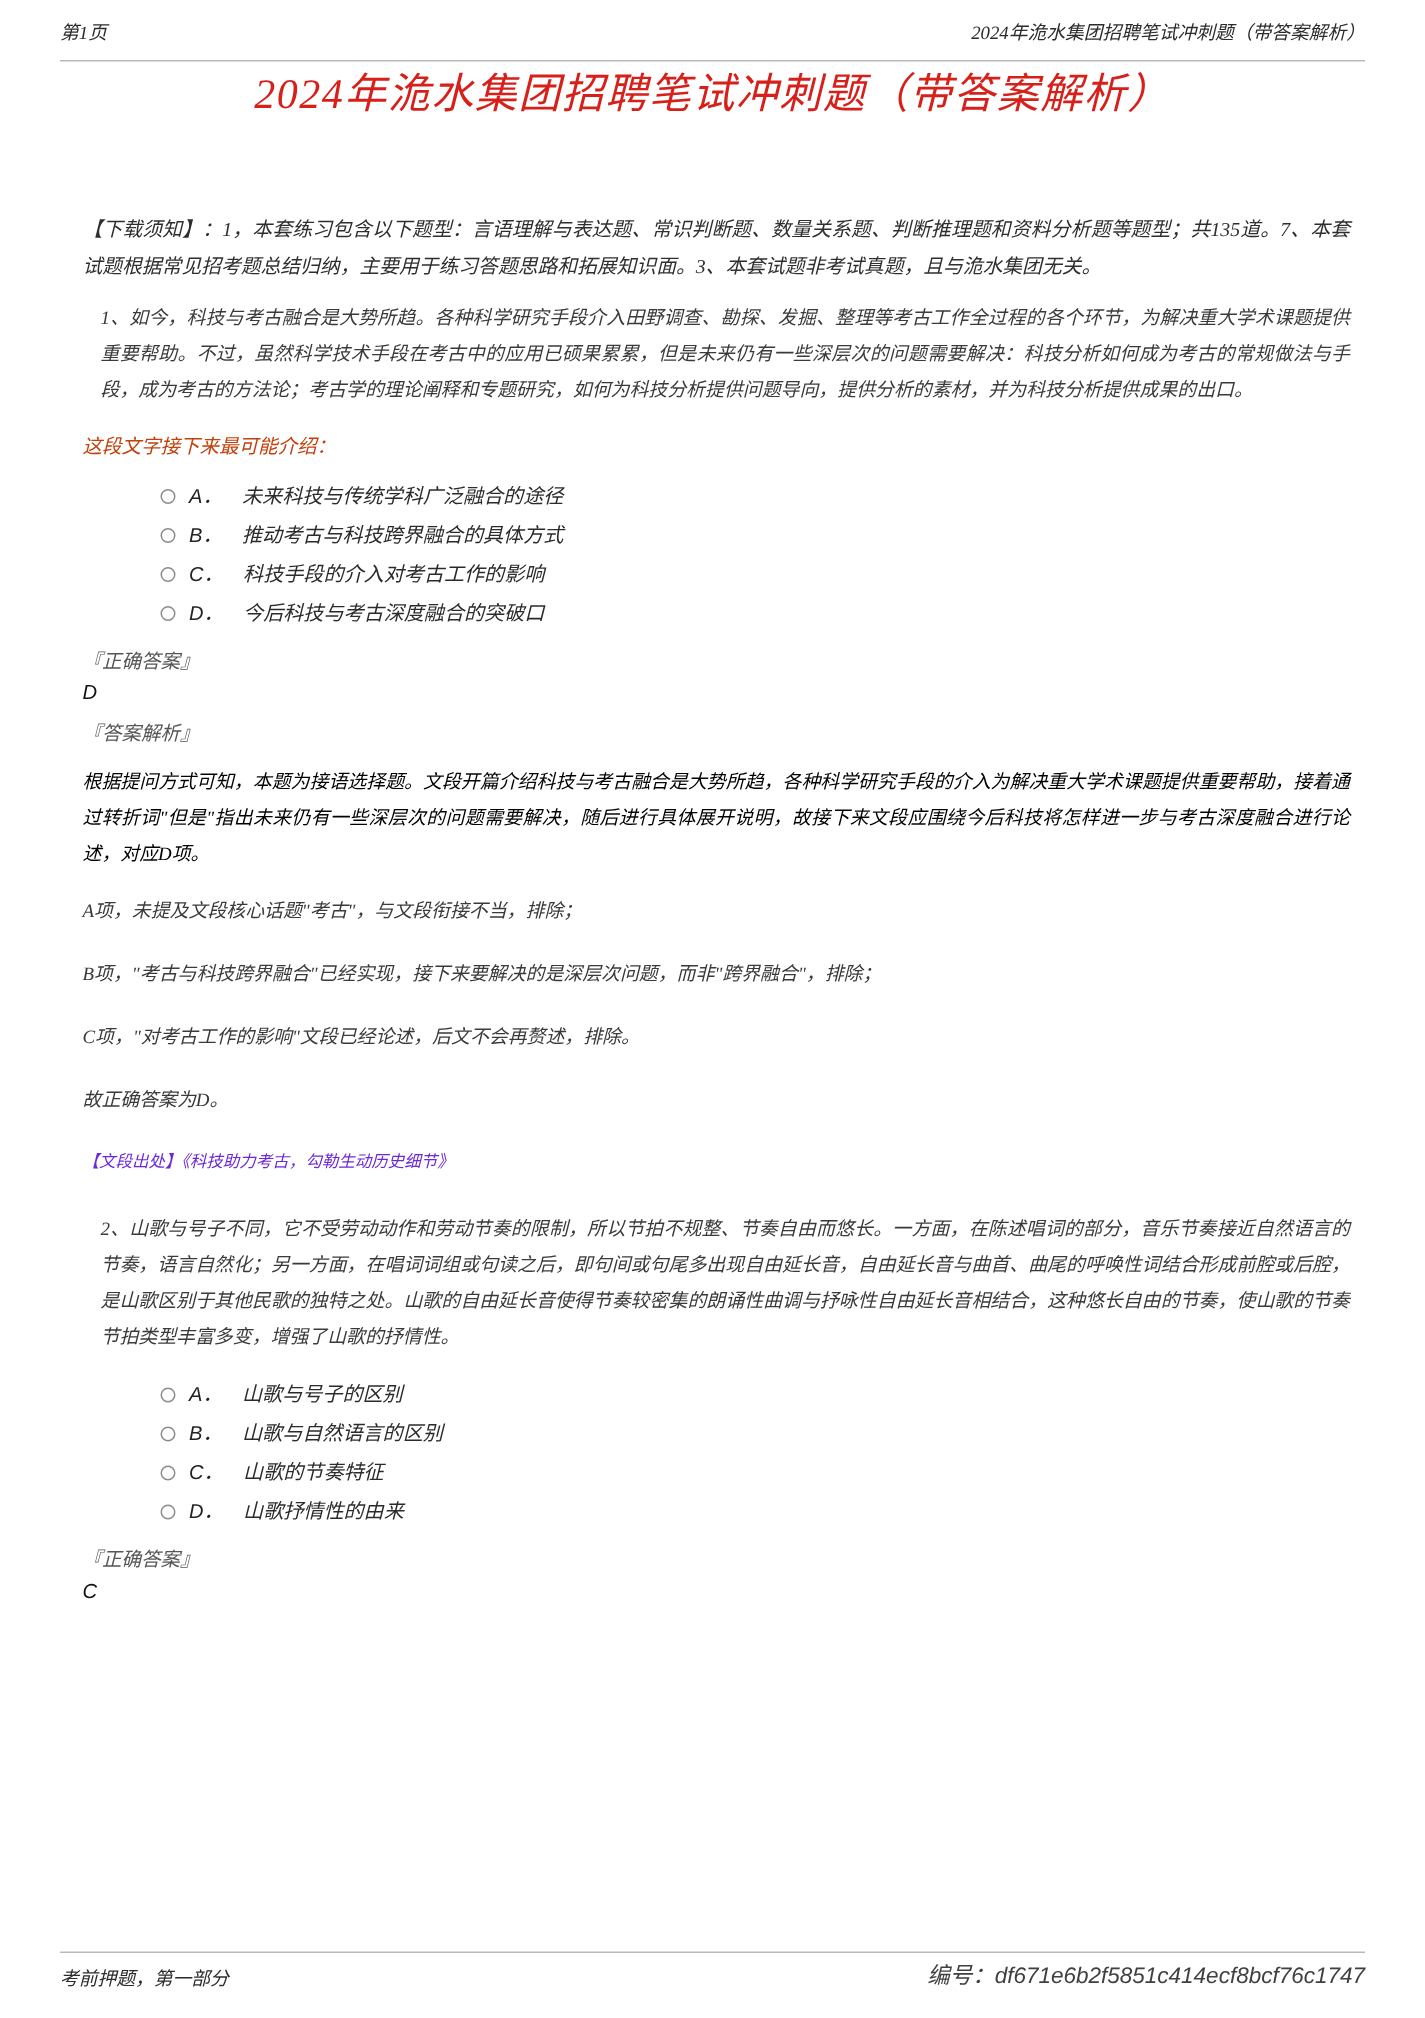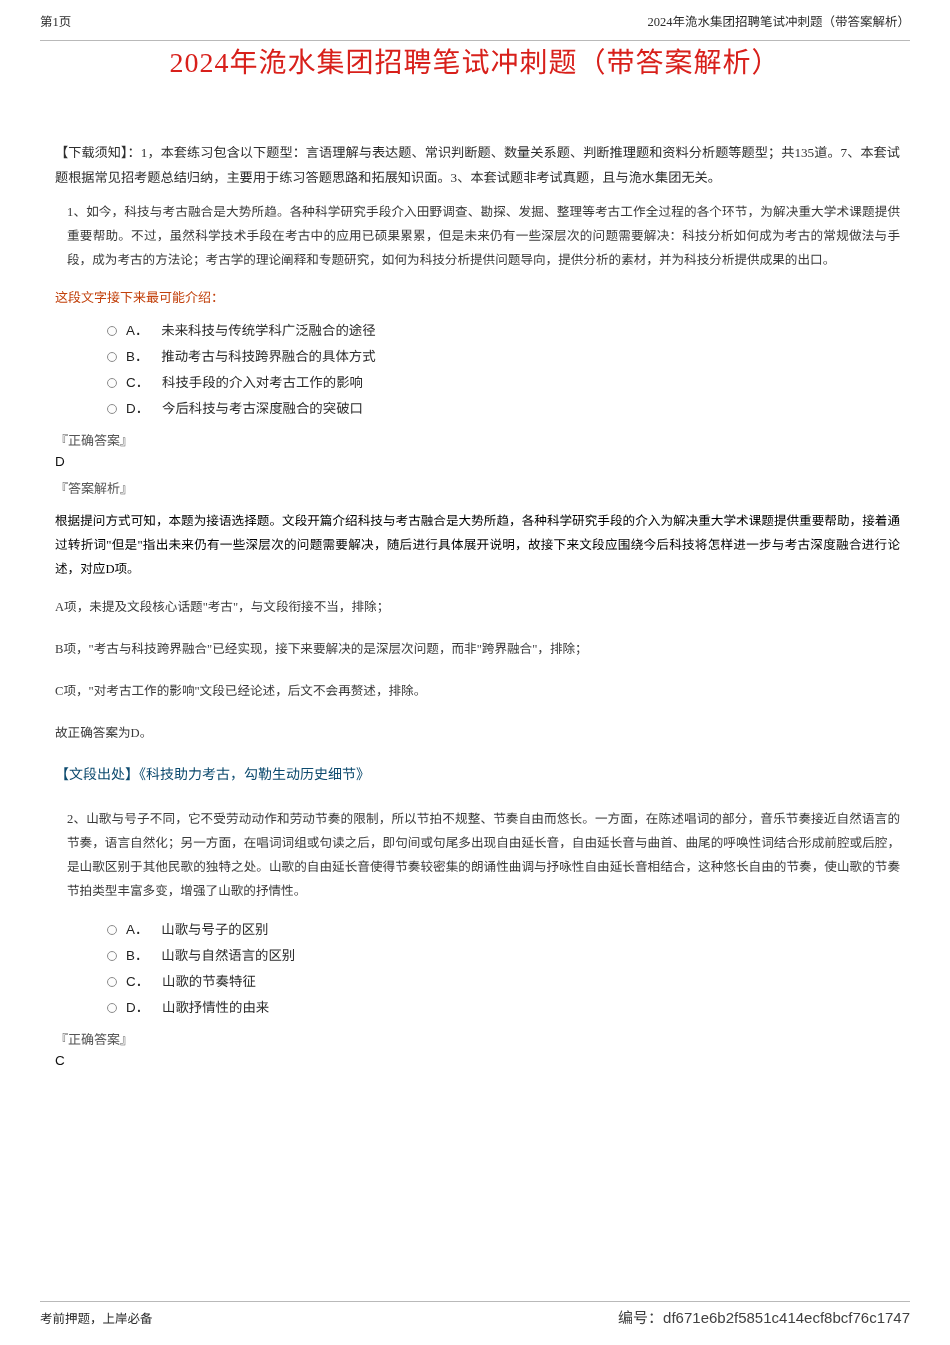--- a/index.html
+++ b/index.html
@@ -14,20 +14,21 @@
     color: #333333;
     position: relative;
     overflow: hidden;
   }
 
   .page {
     width: 950px;
     height: 1345px;
     box-sizing: border-box;
     position: relative;
+    font-style: italic;
   }
 
   
   .page-header {
     position: absolute;
     top: 14px;
     left: 40px;
     right: 40px;
     height: 26px;
     border-bottom: 1px solid #b9b9b9;
@@ -153,23 +154,23 @@
     text-align: justify;
     margin: 10px 0 14px 0;
   }
   .explain-line {
     font-size: 12.6px;
     line-height: 24px;
     color: #3a3a3a;
     margin: 0 0 18px 0;
   }
   .source-line {
-    font-size: 14px;
-    line-height: 24px;
-    color: #0c4a6e;
+    font-size: 11px;
+    line-height: 24px;
+    color: #6d28d9;
     margin: 14px 0 20px 0;
   }
 
   
   .page-footer {
     position: absolute;
     bottom: 18px;
     left: 40px;
     right: 40px;
     height: 26px;
@@ -275,19 +276,19 @@
         </li>
       </ul>
 
       <p class="ans-label">『正确答案』</p>
       <p class="ans-value">C</p>
     </div>
 
   </div>
 
   <div class="page-footer">
-    <span>考前押题，上岸必备</span>
+    <span>考前押题，第一部分</span>
     <span class="footer-code">
       <span class="code-label">编号：</span><span>df671e6b2f5851c414ecf8bcf76c1747</span>
     </span>
   </div>
 
 </div>
 
 </body></html>

